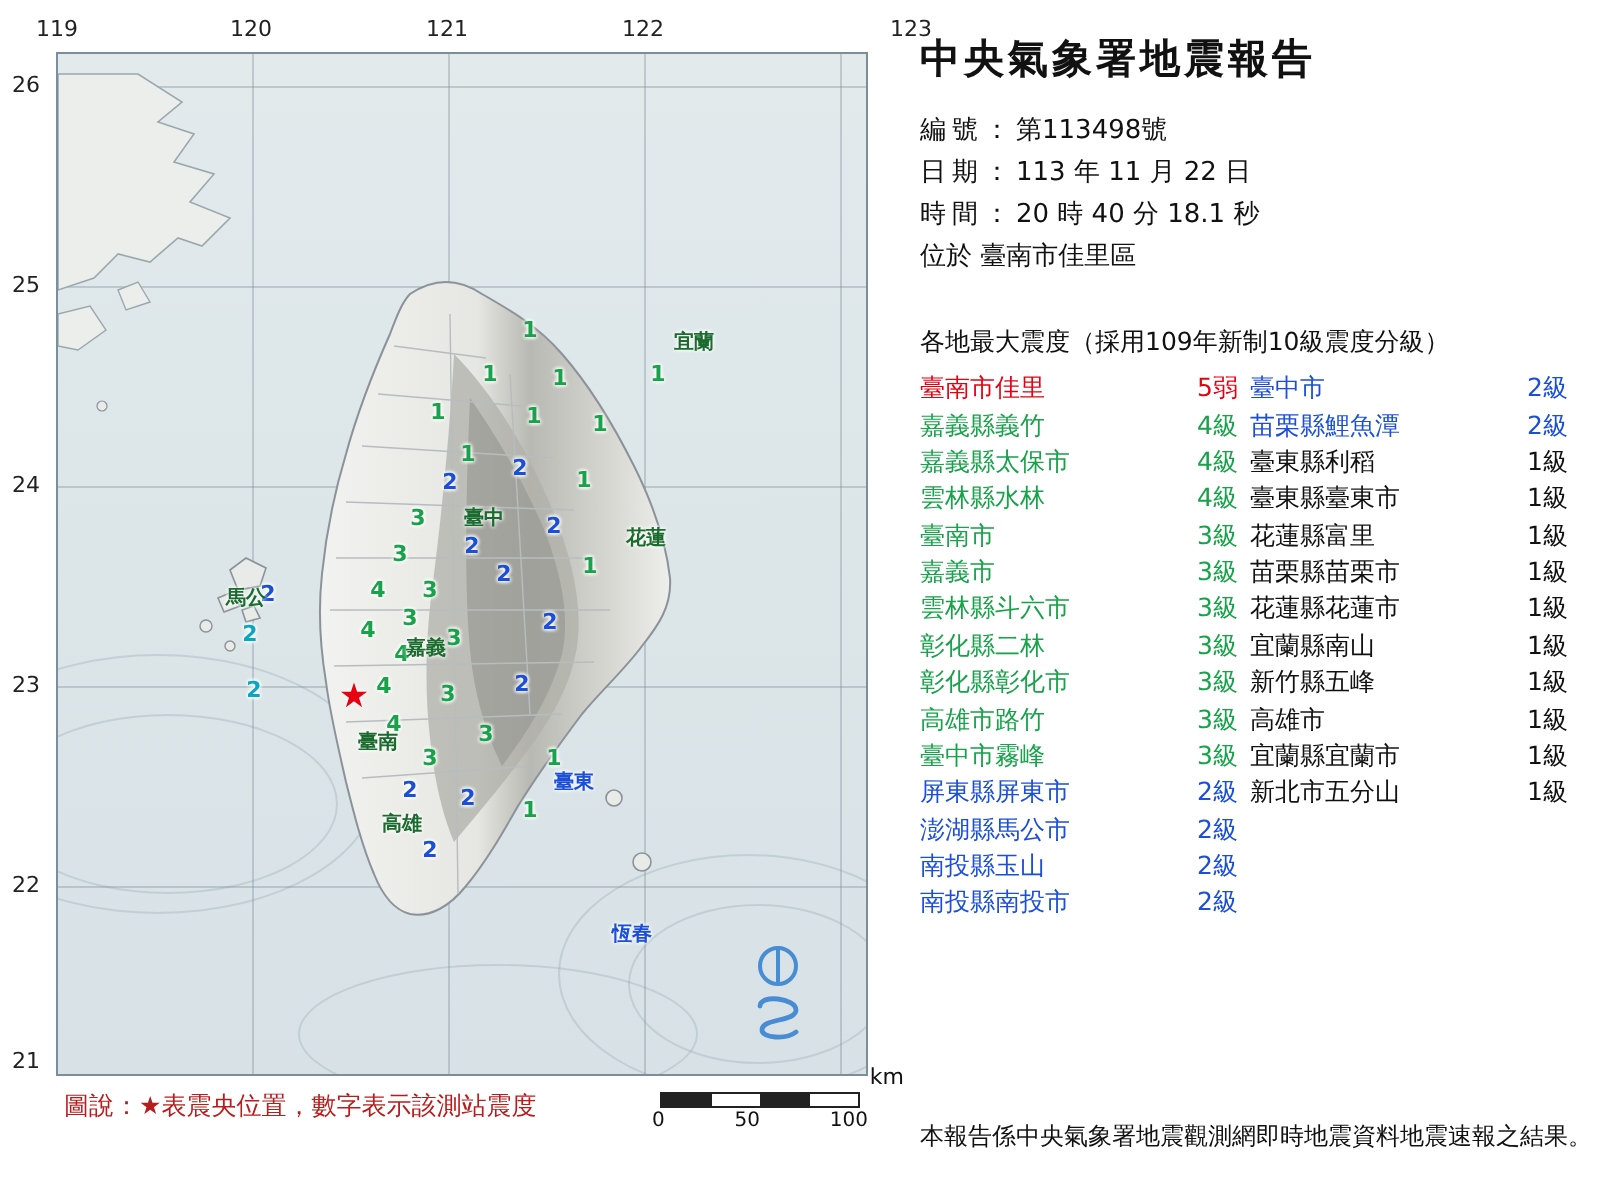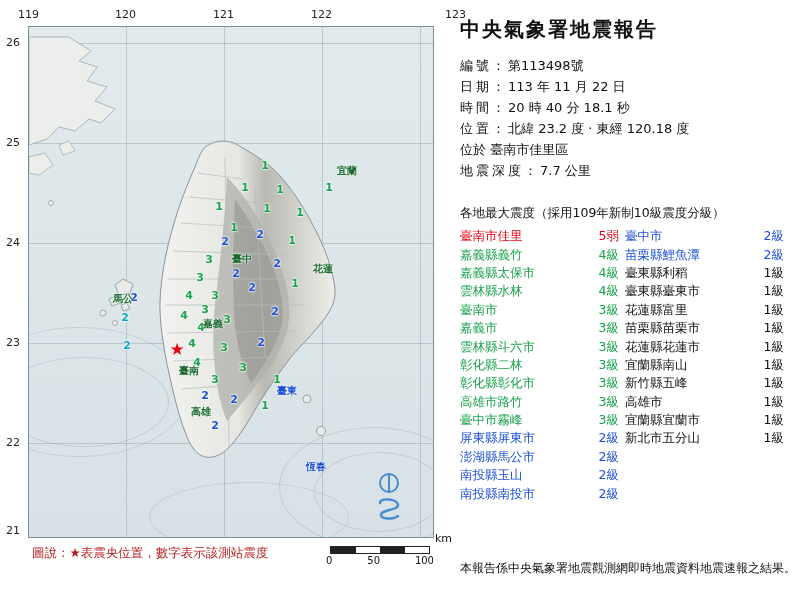--- a/index.html
+++ b/index.html
@@ -374,23 +374,21 @@
     </div>
   </div>
 
   <div id="report">
     <div id="report-title">中央氣象署地震報告</div>
 
     <div id="report-lines">
         <div class="rline"><span class="rlabel">編號：</span><span>第113498號</span></div>
         <div class="rline"><span class="rlabel">日期：</span><span>113 年 11 月 22 日</span></div>
         <div class="rline"><span class="rlabel">時間：</span><span>20 時 40 分 18.1 秒</span></div>
-        <div class="rline"><span class="rlabel">位置：</span><span>北緯 23.2 度 · 東經 120.18 度</span></div>
         <div class="rline"><span class="rlabel"></span><span>位於 臺南市佳里區</span></div>
-        <div class="rline"><span class="rlabel">地震深度：</span><span>7.7 公里</span></div>
       </div>
 
     <div id="intensity-head">各地最大震度（採用109年新制10級震度分級）</div>
 
     <div id="itable">
       <div class="icol" id="icol-left">
           <div class="irow">
             <span class="place lv5">臺南市佳里</span>
             <span class="lvl lv5">5弱</span>
           </div>

